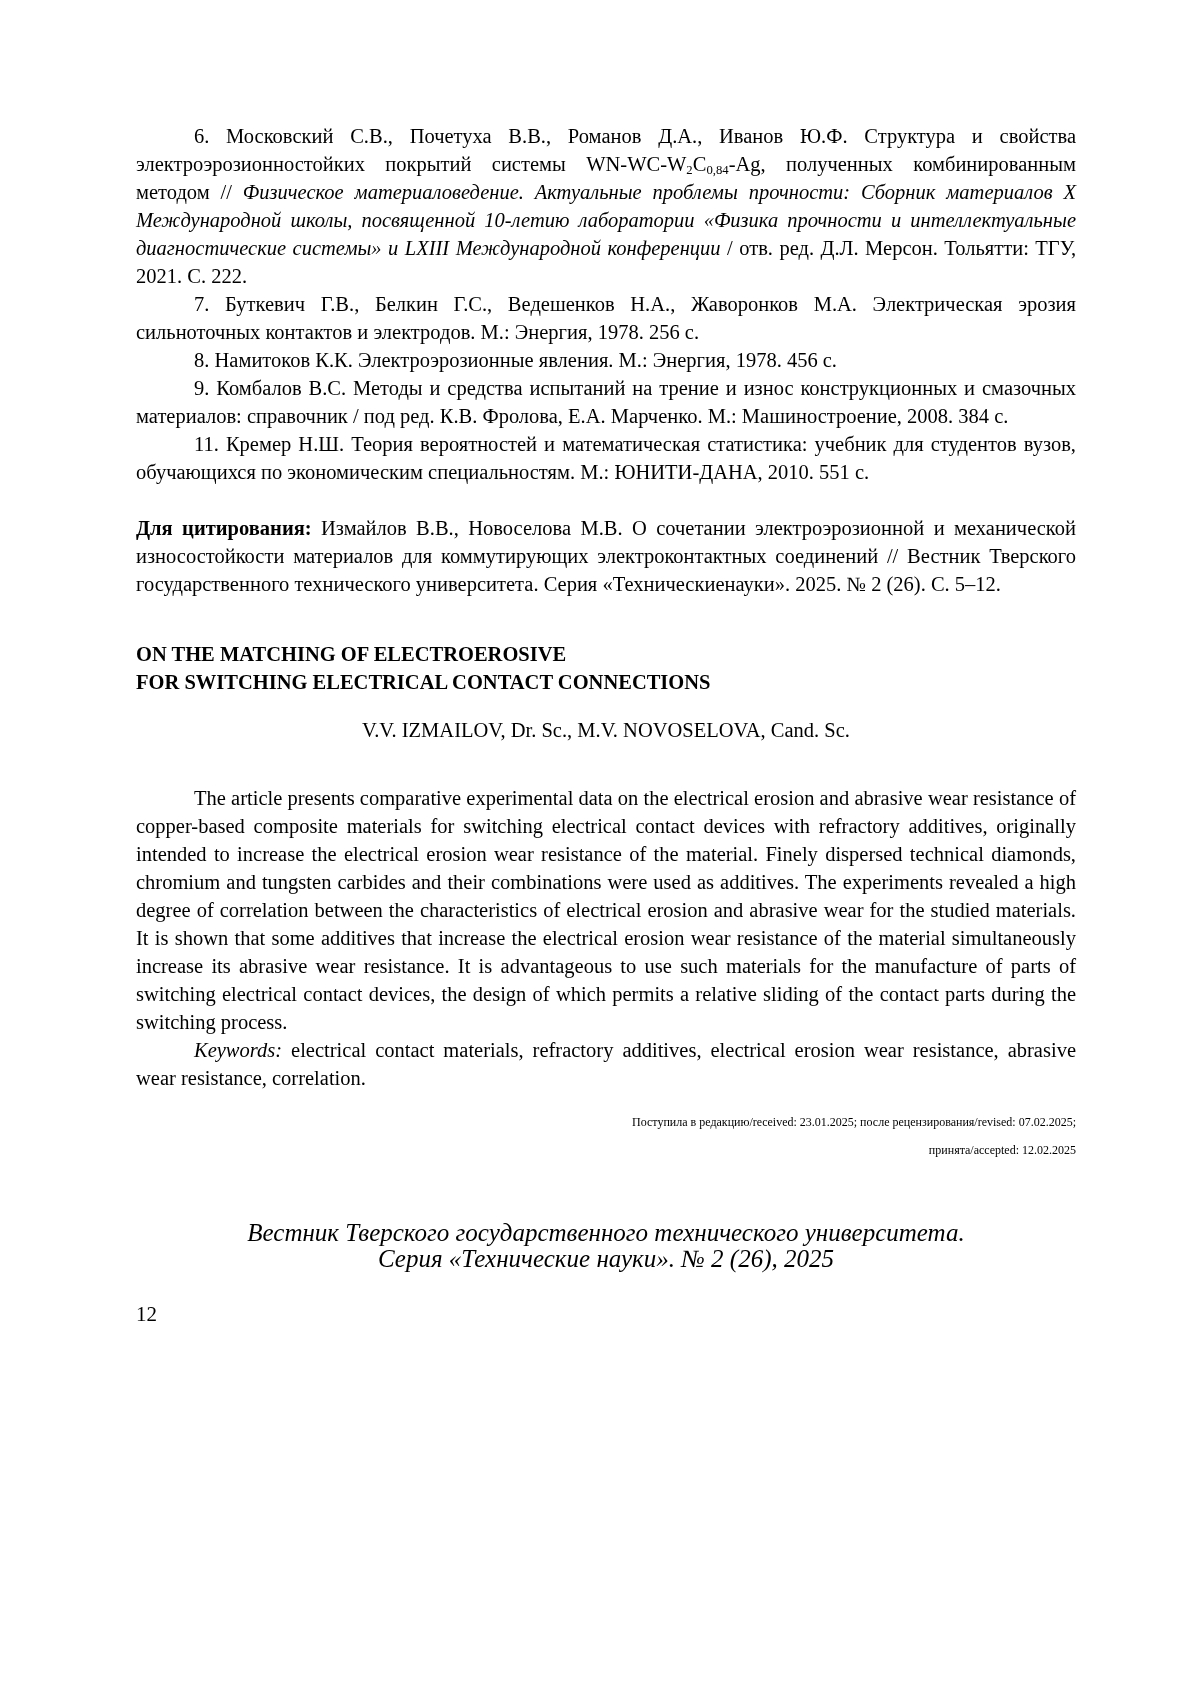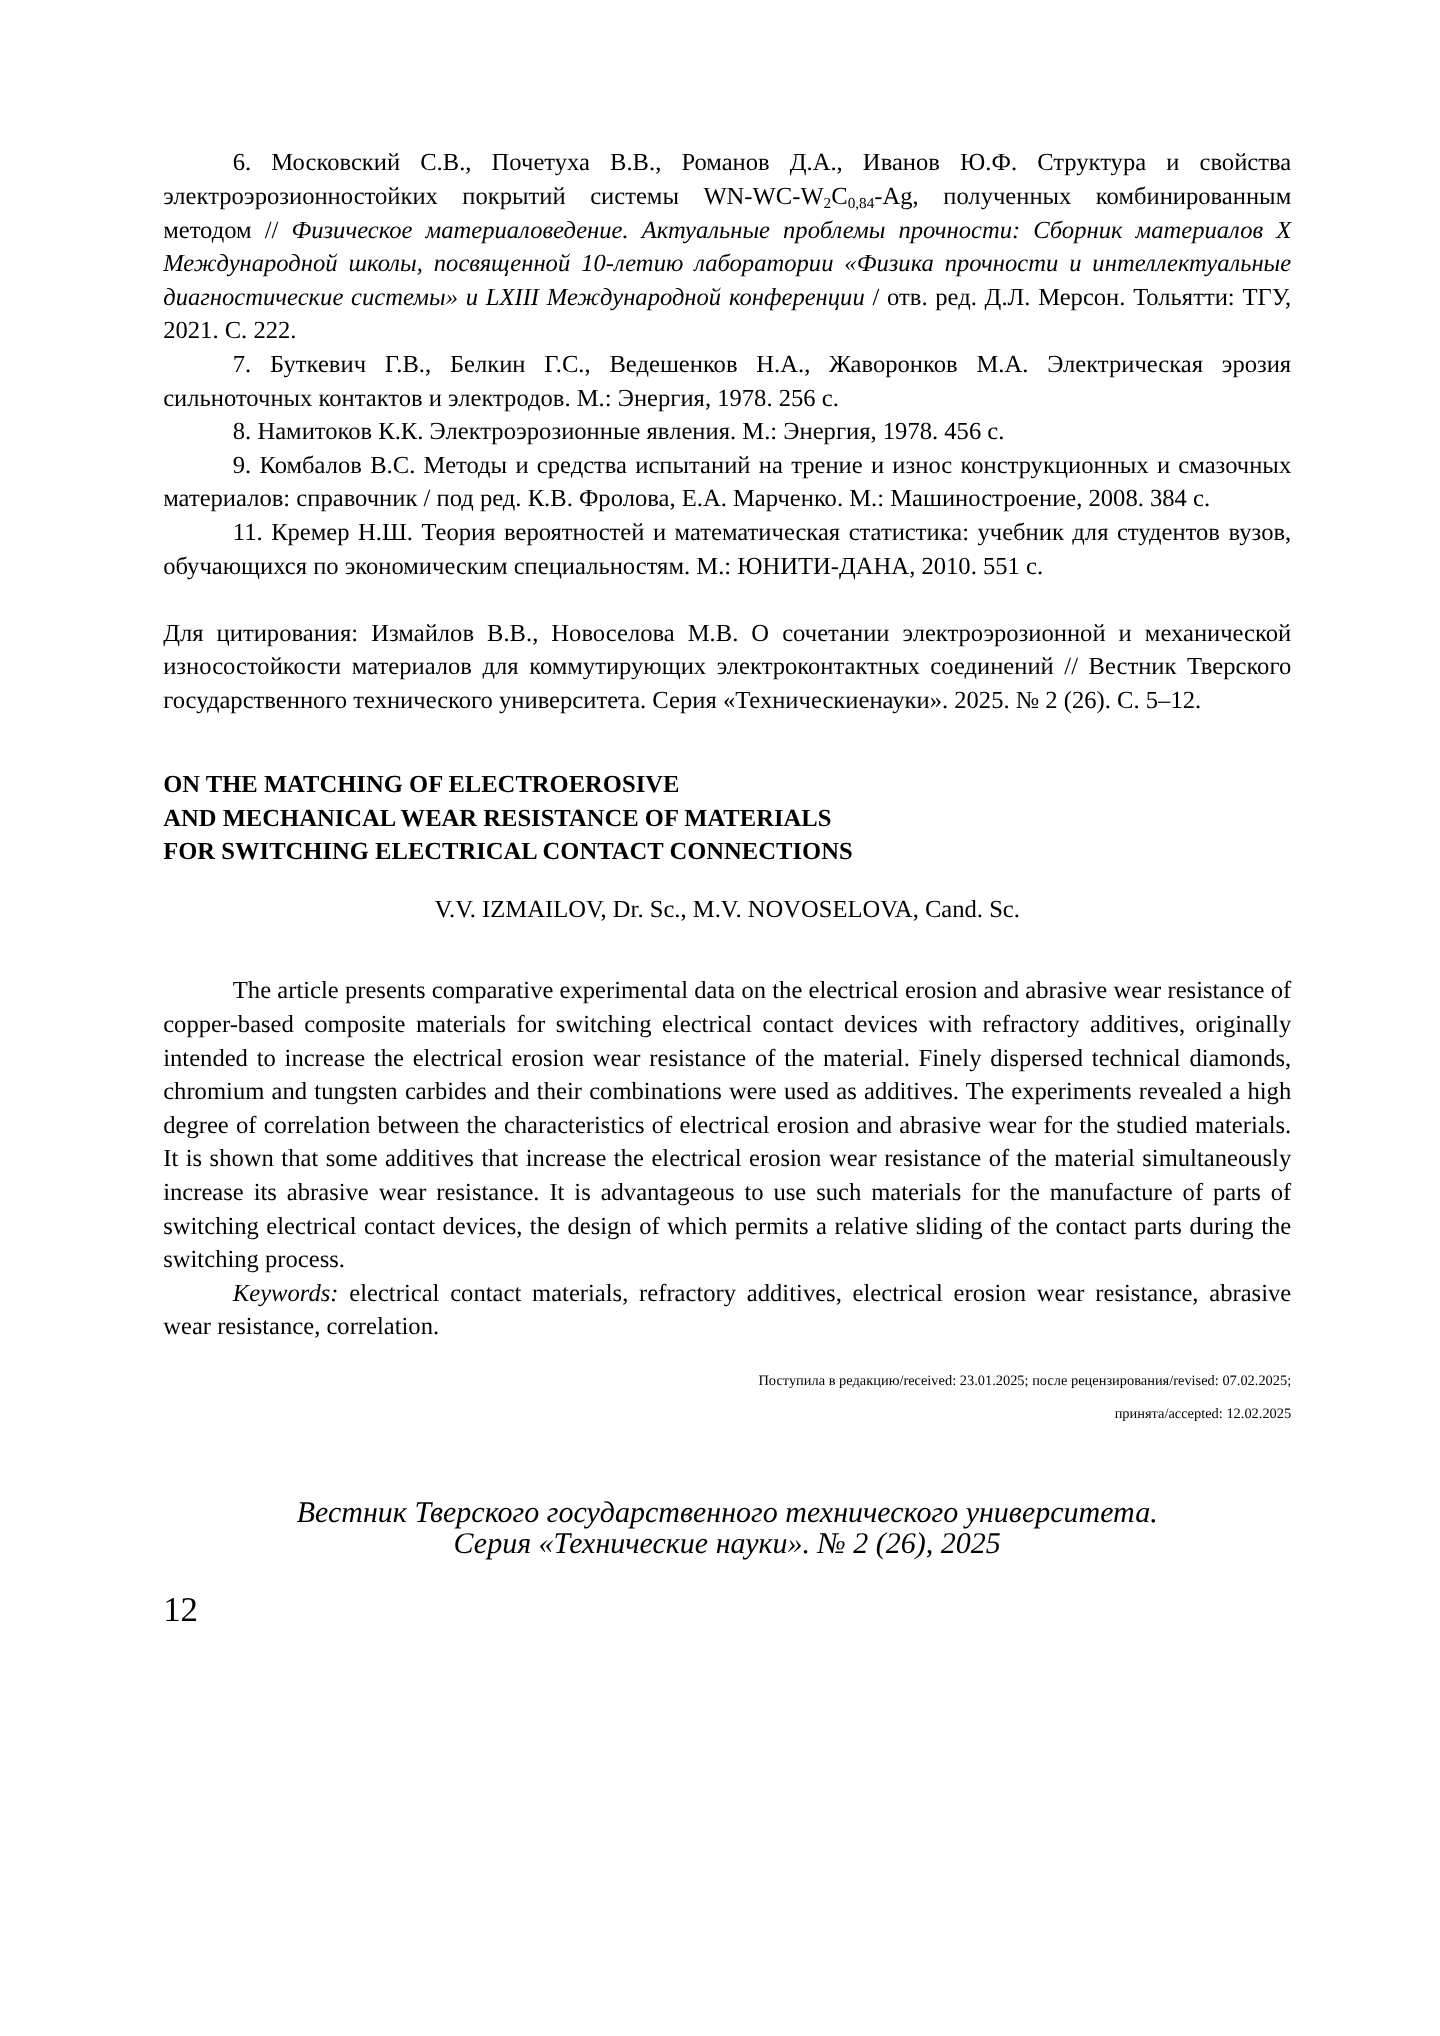--- a/index.html
+++ b/index.html
@@ -14,31 +14,31 @@
     font-family: "Liberation Serif", "DejaVu Serif", serif;
     font-size: 20.5px;
     line-height: 28px;
     padding: 122px 124px 40px 136px;
     overflow: hidden;
   }
   p { margin: 0; }
   .justify { text-align: justify; }
   .indent { text-indent: 58px; }
   .center { text-align: center; }
-  .bold { font-weight: normal; }
+  .bold { font-weight: bold; }
   .i { font-style: italic; }
   sub { font-size: 0.62em; line-height: 0; vertical-align: -0.25em; }
   .mt-cite { margin-top: 28px; }
   .title-block { margin-top: 42px; font-weight: bold; }
   .mt-auth { margin-top: 20px; }
   .mt-affil { margin-top: 26px; }
   .mt-abs { margin-top: 40px; }
   .dates-block { margin-top: 16px; font-size: 12px; text-align: right; }
   .footer-block { margin-top: 56px; font-style: italic; text-align: center; font-size: 25px; line-height: 26px; }
-  .page-number { margin-top: 28px; font-size: 29px; text-align: left; }
+  .page-number { margin-top: 28px; font-size: 21px; text-align: left; }
 </style>
 </head>
 <body>
 
 <div class="page">
 
   <p class="justify indent" lang="ru"><span>6. Московский С.В., Почетуха В.В., Романов Д.А., Иванов Ю.Ф. Структура и свойства электроэрозионностойких покрытий системы WN-WC-W</span><sub>2</sub><span>C</span><sub>0,84</sub><span>-Ag, полученных комбинированным методом // </span><span class="i">Физическое материаловедение. Актуальные проблемы прочности: Сборник материалов X Международной школы, посвященной 10-летию лаборатории «Физика прочности и интеллектуальные диагностические системы» и LXIII Международной конференции</span><span> / отв. ред. Д.Л. Мерсон. Тольятти: ТГУ, 2021. С. 222.</span></p>
 
   <p class="justify indent" lang="ru">7. Буткевич Г.В., Белкин Г.С., Ведешенков Н.А., Жаворонков М.А. Электрическая эрозия сильноточных контактов и электродов. М.: Энергия, 1978. 256 с.</p>
 
@@ -46,21 +46,20 @@
 
   <p class="justify indent" lang="ru">9. Комбалов В.С. Методы и средства испытаний на трение и износ конструкционных и смазочных материалов: справочник / под ред. К.В. Фролова, Е.А. Марченко. М.: Машиностроение, 2008. 384 с.</p>
 
 
   <p class="justify indent" lang="ru">11. Кремер Н.Ш. Теория вероятностей и математическая статистика: учебник для студентов вузов, обучающихся по экономическим специальностям. М.: ЮНИТИ-ДАНА, 2010. 551 с.</p>
 
   <p class="justify mt-cite" lang="ru"><span class="bold">Для цитирования:</span><span> Измайлов В.В., Новоселова М.В. О сочетании электроэрозионной и механической износостойкости материалов для коммутирующих электроконтактных соединений // Вестник Тверского государственного технического университета. Серия «Техническиенауки». 2025. № 2 (26). С. 5–12.</span></p>
 
   <div class="title-block" lang="en">
     <div>ON THE MATCHING OF ELECTROEROSIVE</div>
-    <div>AND MECHANICAL WEAR RESISTANCE OF MATERIALS</div>
     <div>FOR SWITCHING ELECTRICAL CONTACT CONNECTIONS</div>
   </div>
 
   <p class="center mt-auth" lang="en">V.V. IZMAILOV, Dr. Sc., M.V. NOVOSELOVA, Cand. Sc.</p>
 
 
   <p class="justify indent mt-abs" lang="en">The article presents comparative experimental data on the electrical erosion and abrasive wear resistance of copper-based composite materials for switching electrical contact devices with refractory additives, originally intended to increase the electrical erosion wear resistance of the material. Finely dispersed technical diamonds, chromium and tungsten carbides and their combinations were used as additives. The experiments revealed a high degree of correlation between the characteristics of electrical erosion and abrasive wear for the studied materials. It is shown that some additives that increase the electrical erosion wear resistance of the material simultaneously increase its abrasive wear resistance. It is advantageous to use such materials for the manufacture of parts of switching electrical contact devices, the design of which permits a relative sliding of the contact parts during the switching process.</p>
 
   <p class="justify indent" lang="en"><span class="i">Keywords:</span><span> electrical contact materials, refractory additives, electrical erosion wear resistance, abrasive wear resistance, correlation.</span></p>
 

